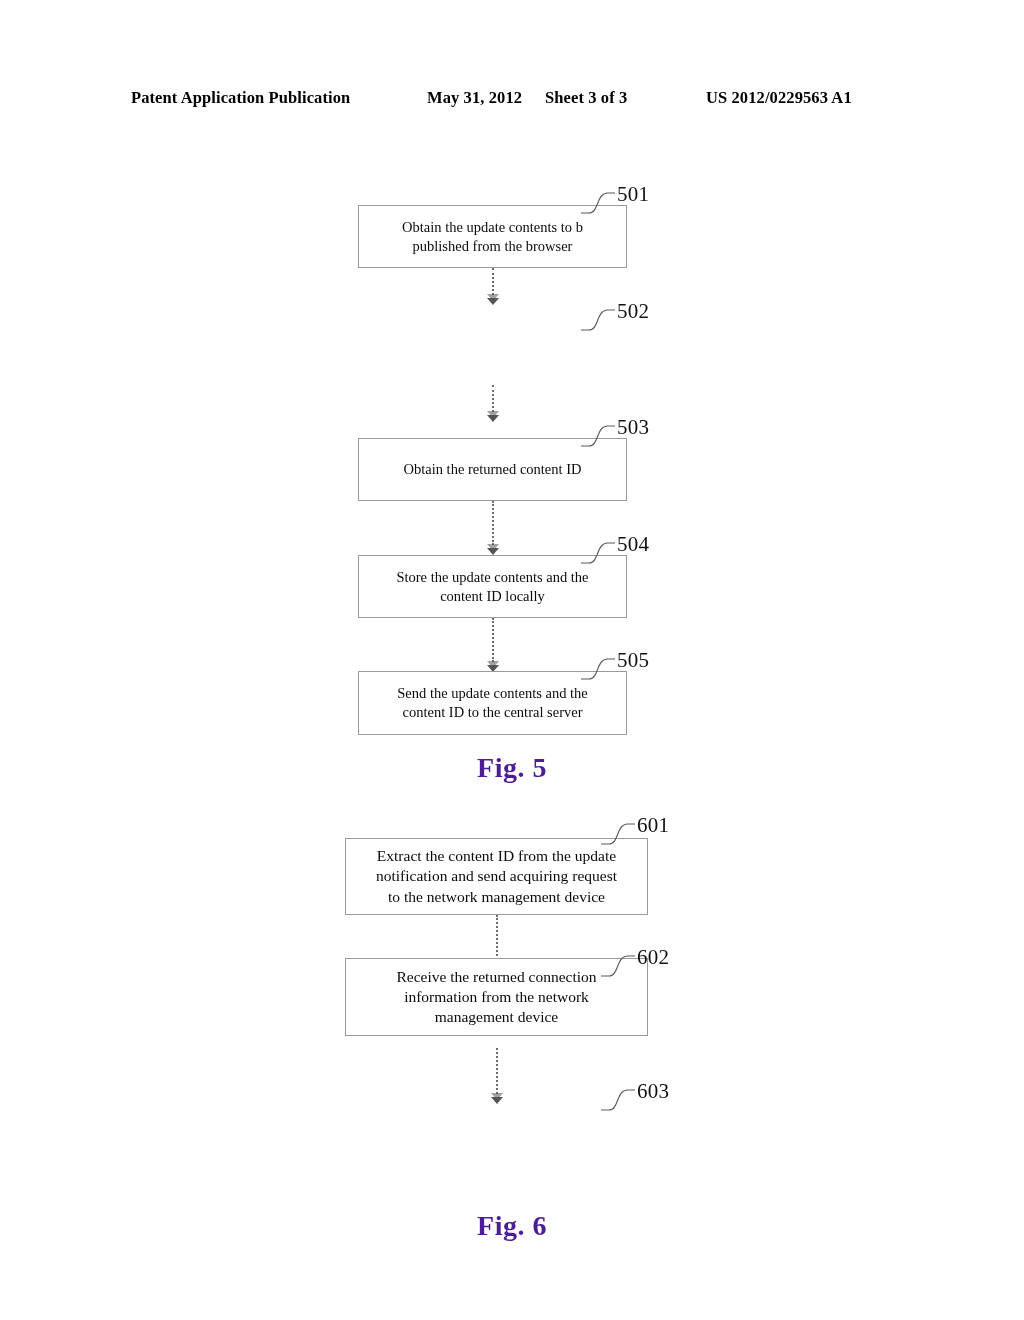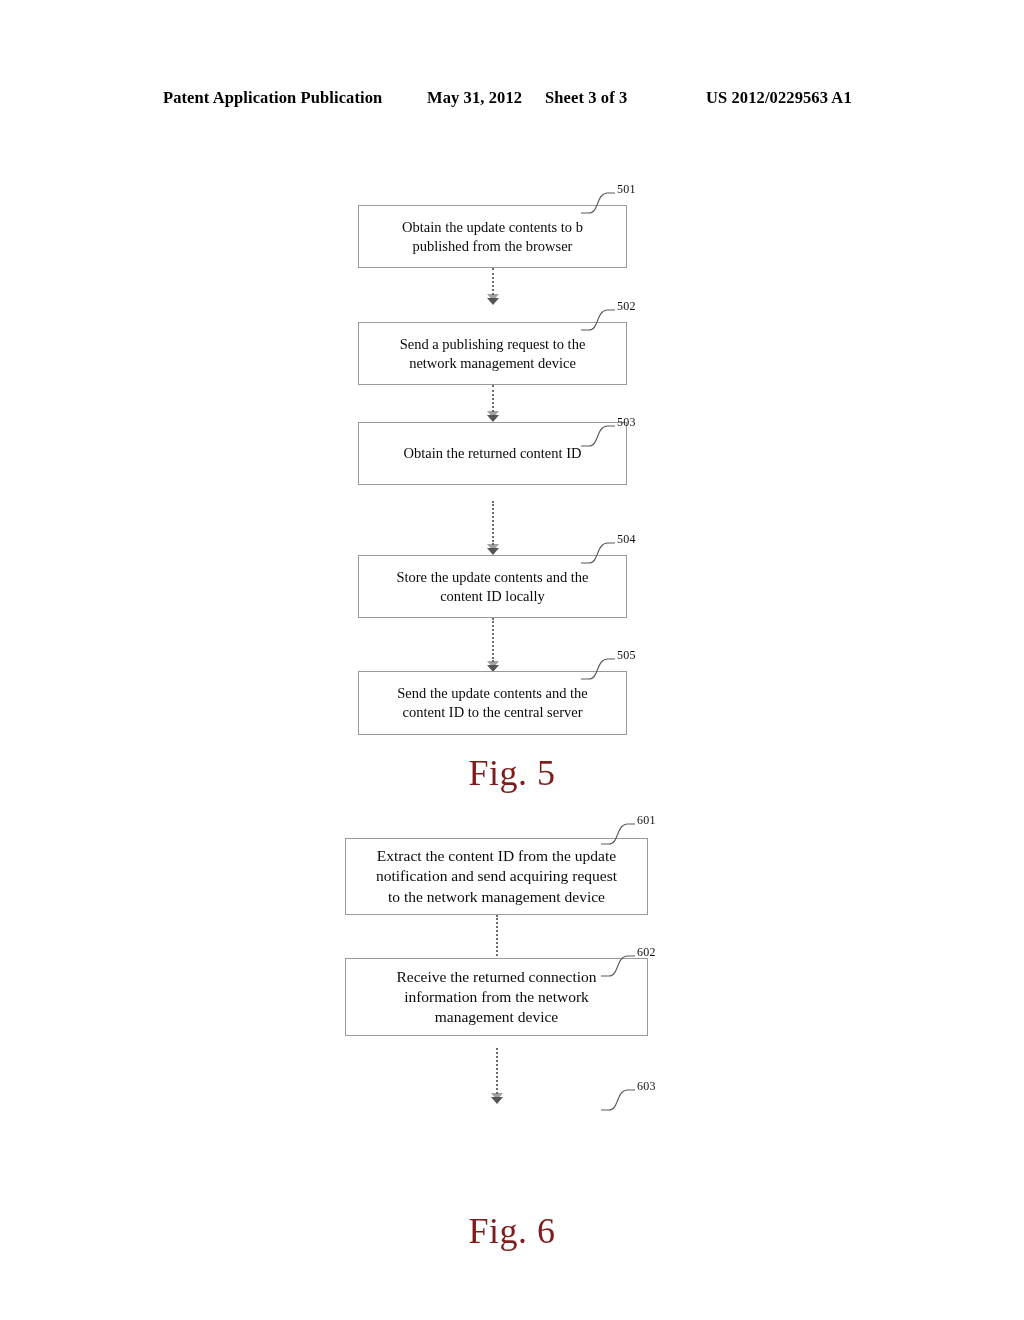--- a/index.html
+++ b/index.html
@@ -23,21 +23,21 @@
     left: 0;
     width: 1024px;
     height: 24px;
     display: flex;
     align-items: baseline;
     font-weight: bold;
     font-size: 16.5px;
     letter-spacing: 0.1px;
     white-space: nowrap;
   }
-  .hdr-pub   { position: absolute; left: 131px; margin-left: 32px; }
+  .hdr-pub   { position: absolute; left: 131px; }
   .hdr-date  { position: absolute; left: 427px; }
   .hdr-sheet { position: absolute; left: 545px; }
   .hdr-num   { position: absolute; left: 706px; }
 
   
   .figure {
     position: absolute;
     left: 0;
     width: 1024px;
   }
@@ -118,35 +118,36 @@
   .ref-group .leader {
     position: absolute;
     left: 0;
     top: 0;
     overflow: visible;
   }
   .ref-group .ref-label {
     position: absolute;
     left: 36px;
     top: -6px;
-    font-size: 12px;
+    font-size: 21px;
     color: #111111;
     letter-spacing: 0.3px;
     white-space: nowrap;
   }
 
   
   .fig-caption {
     position: absolute;
     width: 1024px;
     left: 0;
     text-align: center;
-    font-size: 36px;
+    font-size: 28px;
     letter-spacing: 0.5px;
-    color: #7f1d1d;
+    color: #4c1d95;
+    font-weight: bold;
   }
 </style>
 </head>
 <body>
 
 <div class="page-header">
   <span class="hdr-pub">Patent Application Publication</span>
   <span class="hdr-date">May 31, 2012</span>
   <span class="hdr-sheet">Sheet 3 of 3</span>
   <span class="hdr-num">US 2012/0229563 A1</span>
@@ -163,37 +164,33 @@
       <path d="M0 25 L8 25 C18 25 15 6 26 5 L34 5" fill="none" stroke="#5a5a5a" stroke-width="1.2"></path>
     </svg>
     <span class="ref-label">501</span>
   </div>
 
   <div class="connector" style="left:487px; top:98px; height:37px;">
     <span class="stem"></span>
     <span class="arrow-head"></span>
   </div>
 
-  <div class="flow-box fig5-box" style="top:152px;">
-    <span class="box-text">Send a publishing request  to the
-network management device</span>
-  </div>
   <div class="ref-group" style="left:581px; top:135px;">
     <svg class="leader" width="40" height="26" viewBox="0 0 40 26">
       <path d="M0 25 L8 25 C18 25 15 6 26 5 L34 5" fill="none" stroke="#5a5a5a" stroke-width="1.2"></path>
     </svg>
     <span class="ref-label">502</span>
   </div>
 
   <div class="connector" style="left:487px; top:215px; height:37px;">
     <span class="stem"></span>
     <span class="arrow-head"></span>
   </div>
 
-  <div class="flow-box fig5-box" style="top:252px;">
+  <div class="flow-box fig5-box" style="top:268px;">
     <span class="box-text">Obtain the returned content ID</span>
   </div>
   <div class="ref-group" style="left:581px; top:251px;">
     <svg class="leader" width="40" height="26" viewBox="0 0 40 26">
       <path d="M0 25 L8 25 C18 25 15 6 26 5 L34 5" fill="none" stroke="#5a5a5a" stroke-width="1.2"></path>
     </svg>
     <span class="ref-label">503</span>
   </div>
 
   <div class="connector" style="left:487px; top:331px; height:54px;">

